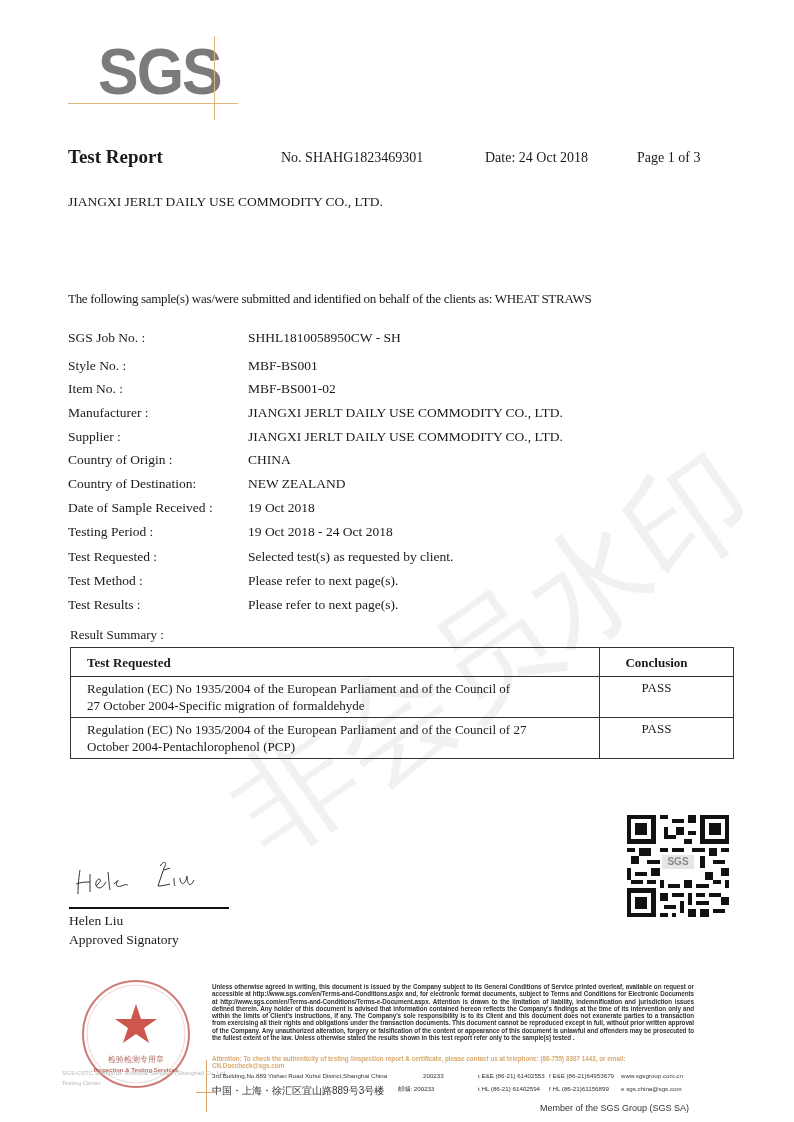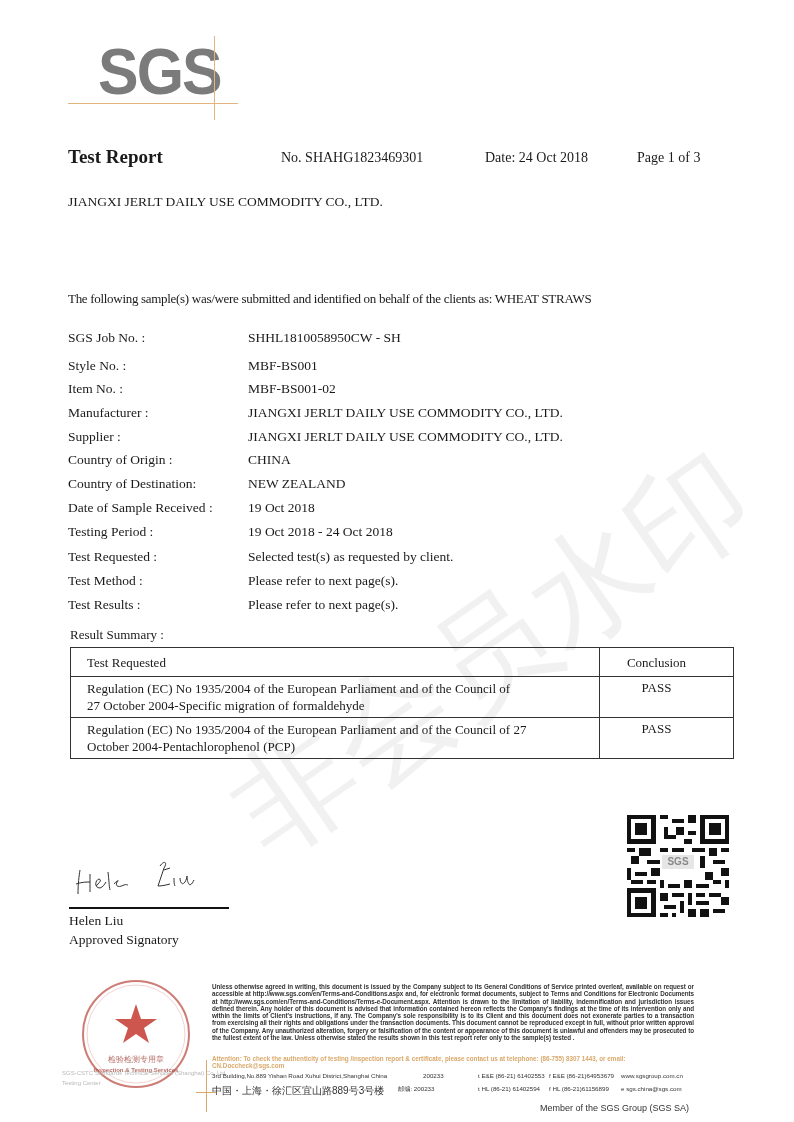--- a/index.html
+++ b/index.html
@@ -23,21 +23,21 @@
 
   .fields { left:68px; top:330px; font-size:13.5px; }
   .field-row { position:absolute; left:0; white-space:nowrap; }
   .field-label { position:absolute; left:0; }
   .field-value { position:absolute; left:180px; }
 
   .summary-label { left:70px; top:627px; font-size:13px; }
 
   table.results { position:absolute; left:70px; top:647px; width:664px; border-collapse:collapse; font-size:13px; }
   table.results th, table.results td { border:1px solid #333; padding:3px 16px; vertical-align:top; text-align:left; line-height:17px; }
-  table.results th { font-weight:normal; height:22px; vertical-align:middle; }
+  table.results th { font-weight:bold; height:22px; vertical-align:middle; }
   table.results th.concl, table.results td.concl { width:105px; text-align:center; padding-left:4px; padding-right:24px;margin-top:40px; }
   table.results td.concl { padding-top:2px; }
 
   .signed { left:70px; top:784px; font-family:"Liberation Sans", sans-serif; font-size:12.5px; line-height:17px; }
 
   .sig { left:72px; top:852px; }
   .sig-line { left:69px; top:907px; width:160px; height:2px; background:#111; }
   .signer { left:69px; top:911px; font-size:13.5px; line-height:19px; }
 
   

